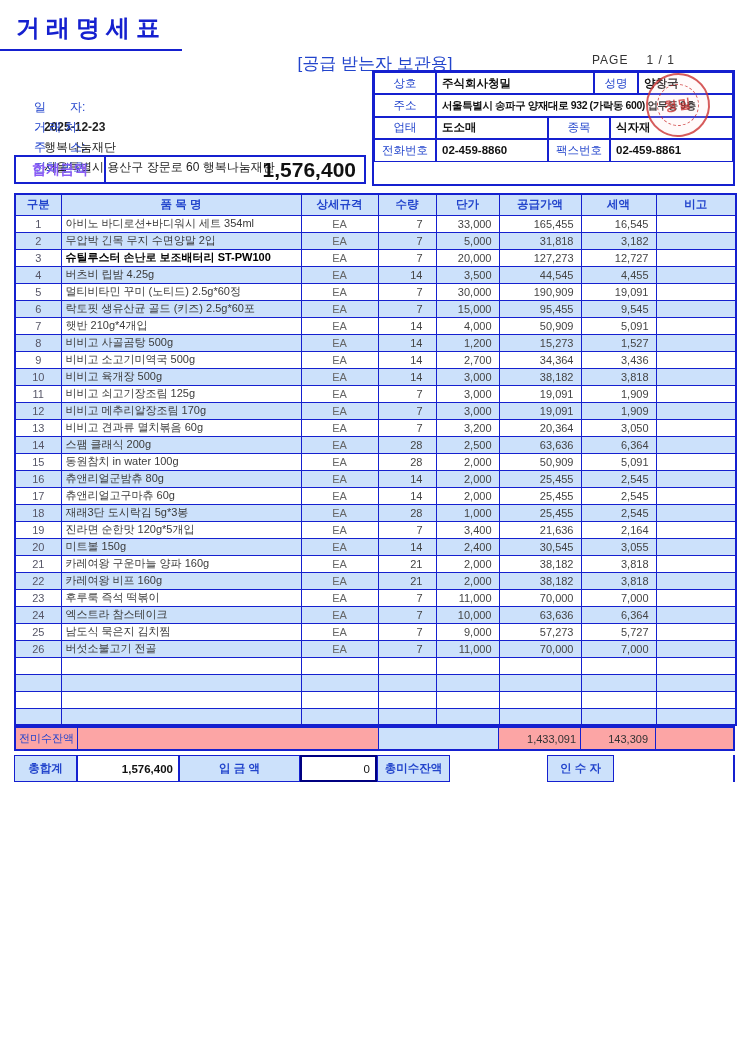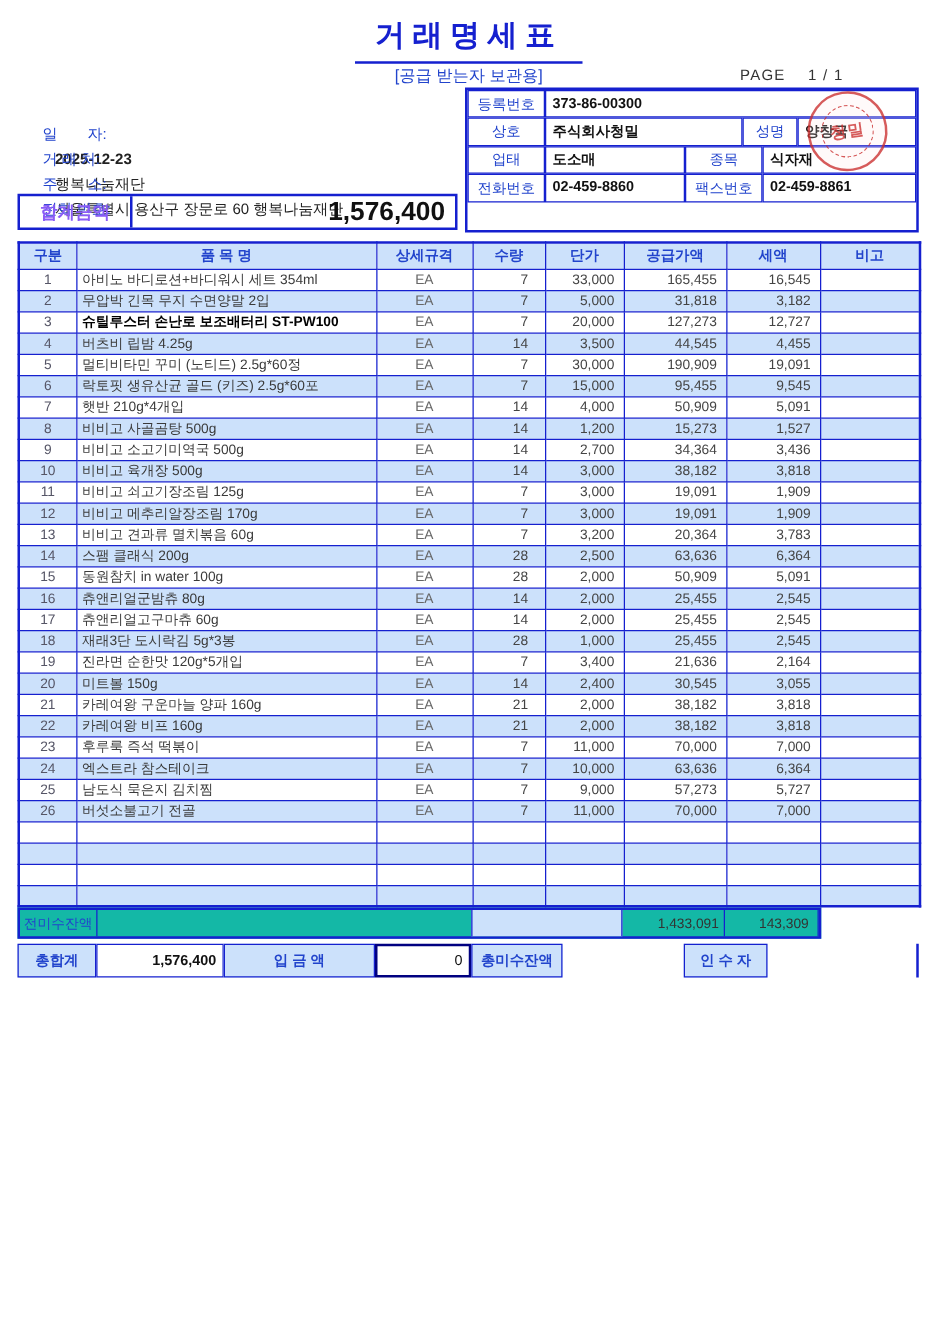--- a/index.html
+++ b/index.html
@@ -1,23 +1,23 @@
 <!DOCTYPE html>
 <html><head>
 <meta charset="utf-8">
 <style>
   html,body{margin:0;padding:0;background:#fff;}
   #page{position:relative;width:750px;height:1060px;background:#fff;overflow:hidden;
         font-family:"Liberation Sans","DejaVu Sans",sans-serif;color:#222;}
   
-  #doc-title{position:absolute;top:12px;left:0;width:750px;text-align:center;}
+  #doc-title{position:absolute;top:12px;left:0;width:750px;}
   #doc-title span{display:inline-block;font-size:24px;font-weight:700;color:#1520cf;
         letter-spacing:6px;border-bottom:2.5px solid #1520cf;padding:0 16px 5px 16px;}
   #doc-subtitle{position:absolute;top:52px;left:0;width:750px;text-align:center;
-        font-size:13px;color:#2244cc;}
+        font-size:17px;color:#2244cc;}
   #page-ind{position:absolute;top:53px;left:592px;font-size:12px;color:#333;letter-spacing:1px;}
   #page-ind .pv{margin-left:18px;}
   
   #buyer{position:absolute;left:14px;top:77px;width:352px;font-size:12px;}
   #buyer .line{height:20px;line-height:20px;white-space:pre;}
   #buyer .lbl{color:#2244cc;}
   #buyer .val{color:#222;margin-left:10px;}
   #buyer .bold{font-weight:700;}
   #buyer .fax-lbl{margin-left:86px;color:#2244cc;}
   
@@ -50,22 +50,22 @@
         white-space:nowrap;padding:0;box-sizing:border-box;}
   .itbl thead th{height:21px;background:#cce1fb;color:#2244cc;font-weight:700;font-size:11.5px;margin-top:40px;}
   tr.alt{background:#cce1fb;}
   td.c0{text-align:center;color:#556;}
   td.c1{text-align:left;padding-left:4px;color:#3a3a3a;}
   td.c2{text-align:center;color:#666;}
   td.c3{text-align:right;padding-right:13px;color:#444;}
   td.c4,td.c5,td.c6{text-align:right;padding-right:7px;color:#444;}
   tr.boldrow td.c1{font-weight:700;color:#000;}
   
-  #prevrow{display:flex;width:643px;height:25px;border:2px solid #1520cf;box-sizing:border-box;
-        margin-top:0px;background:#14b8a6;}
+  #prevrow{display:flex;width:721px;height:25px;border:2px solid #1520cf;box-sizing:border-box;
+        margin-top:0px;background:#fca5a5;}
   #prevrow div{box-sizing:border-box;display:flex;align-items:center;font-size:11px;}
   .p-label{width:62px;border-right:1px solid #1520cf;justify-content:center;color:#2244cc;}
   .p-span{width:300px;}
   .p-shade{width:121px;background:#cce1fb;border-left:1px solid #1520cf;border-right:1px solid #1520cf;}
   .p-supply{width:82px;justify-content:flex-end;padding-right:4px;color:#333;border-right:1px solid #1520cf;}
   .p-tax{width:75px;justify-content:flex-end;padding-right:7px;color:#333;border-right:1px solid #1520cf;}
   .p-note{flex:1;}
   
   #totalrow{position:relative;display:flex;width:721px;height:27px;margin-top:4px;}
   #totalrow div{box-sizing:border-box;display:flex;align-items:center;font-size:11.5px;height:27px;}
@@ -114,28 +114,28 @@
     </div>
   </div>
 
   <div id="totalbox">
     <div class="tb-label">합계금액</div>
     <div class="tb-amount">1,576,400</div>
   </div>
 
   <div id="supplier">
     <div class="srow">
-      <div class="scell slabel" style="width:62px">등록번호</div>
-      <div class="scell sval" style="flex:1">373-86-00300</div>
-    </div>
-    <div class="srow">
       <div class="scell slabel" style="width:62px">상호</div>
       <div class="scell sval" style="width:158px">주식회사청밀</div>
       <div class="scell slabel" style="width:44px">성명</div>
       <div class="scell sval" style="flex:1">양창국</div>
+    </div>
+    <div class="srow">
+      <div class="scell slabel" style="width:62px">주소</div>
+      <div class="scell sval small" style="flex:1">서울특별시 송파구 양재대로 932 (가락동 600) 업무동 9층</div>
     </div>
     <div class="srow">
       <div class="scell slabel" style="width:62px">업태</div>
       <div class="scell sval" style="width:112px">도소매</div>
       <div class="scell slabel" style="width:62px">종목</div>
       <div class="scell sval" style="flex:1">식자재</div>
     </div>
     <div class="srow">
       <div class="scell slabel" style="width:62px">전화번호</div>
       <div class="scell sval" style="width:112px">02-459-8860</div>
@@ -293,21 +293,21 @@
             <td class="c6">1,909</td>
             <td class="c7"></td>
           </tr>
           <tr>
             <td class="c0">13</td>
             <td class="c1">비비고 견과류 멸치볶음 60g</td>
             <td class="c2">EA</td>
             <td class="c3">7</td>
             <td class="c4">3,200</td>
             <td class="c5">20,364</td>
-            <td class="c6">3,783</td>
+            <td class="c6">3,050</td>
             <td class="c7"></td>
           </tr>
           <tr class="alt">
             <td class="c0">14</td>
             <td class="c1">스팸 클래식 200g</td>
             <td class="c2">EA</td>
             <td class="c3">28</td>
             <td class="c4">2,500</td>
             <td class="c5">63,636</td>
             <td class="c6">6,364</td>

